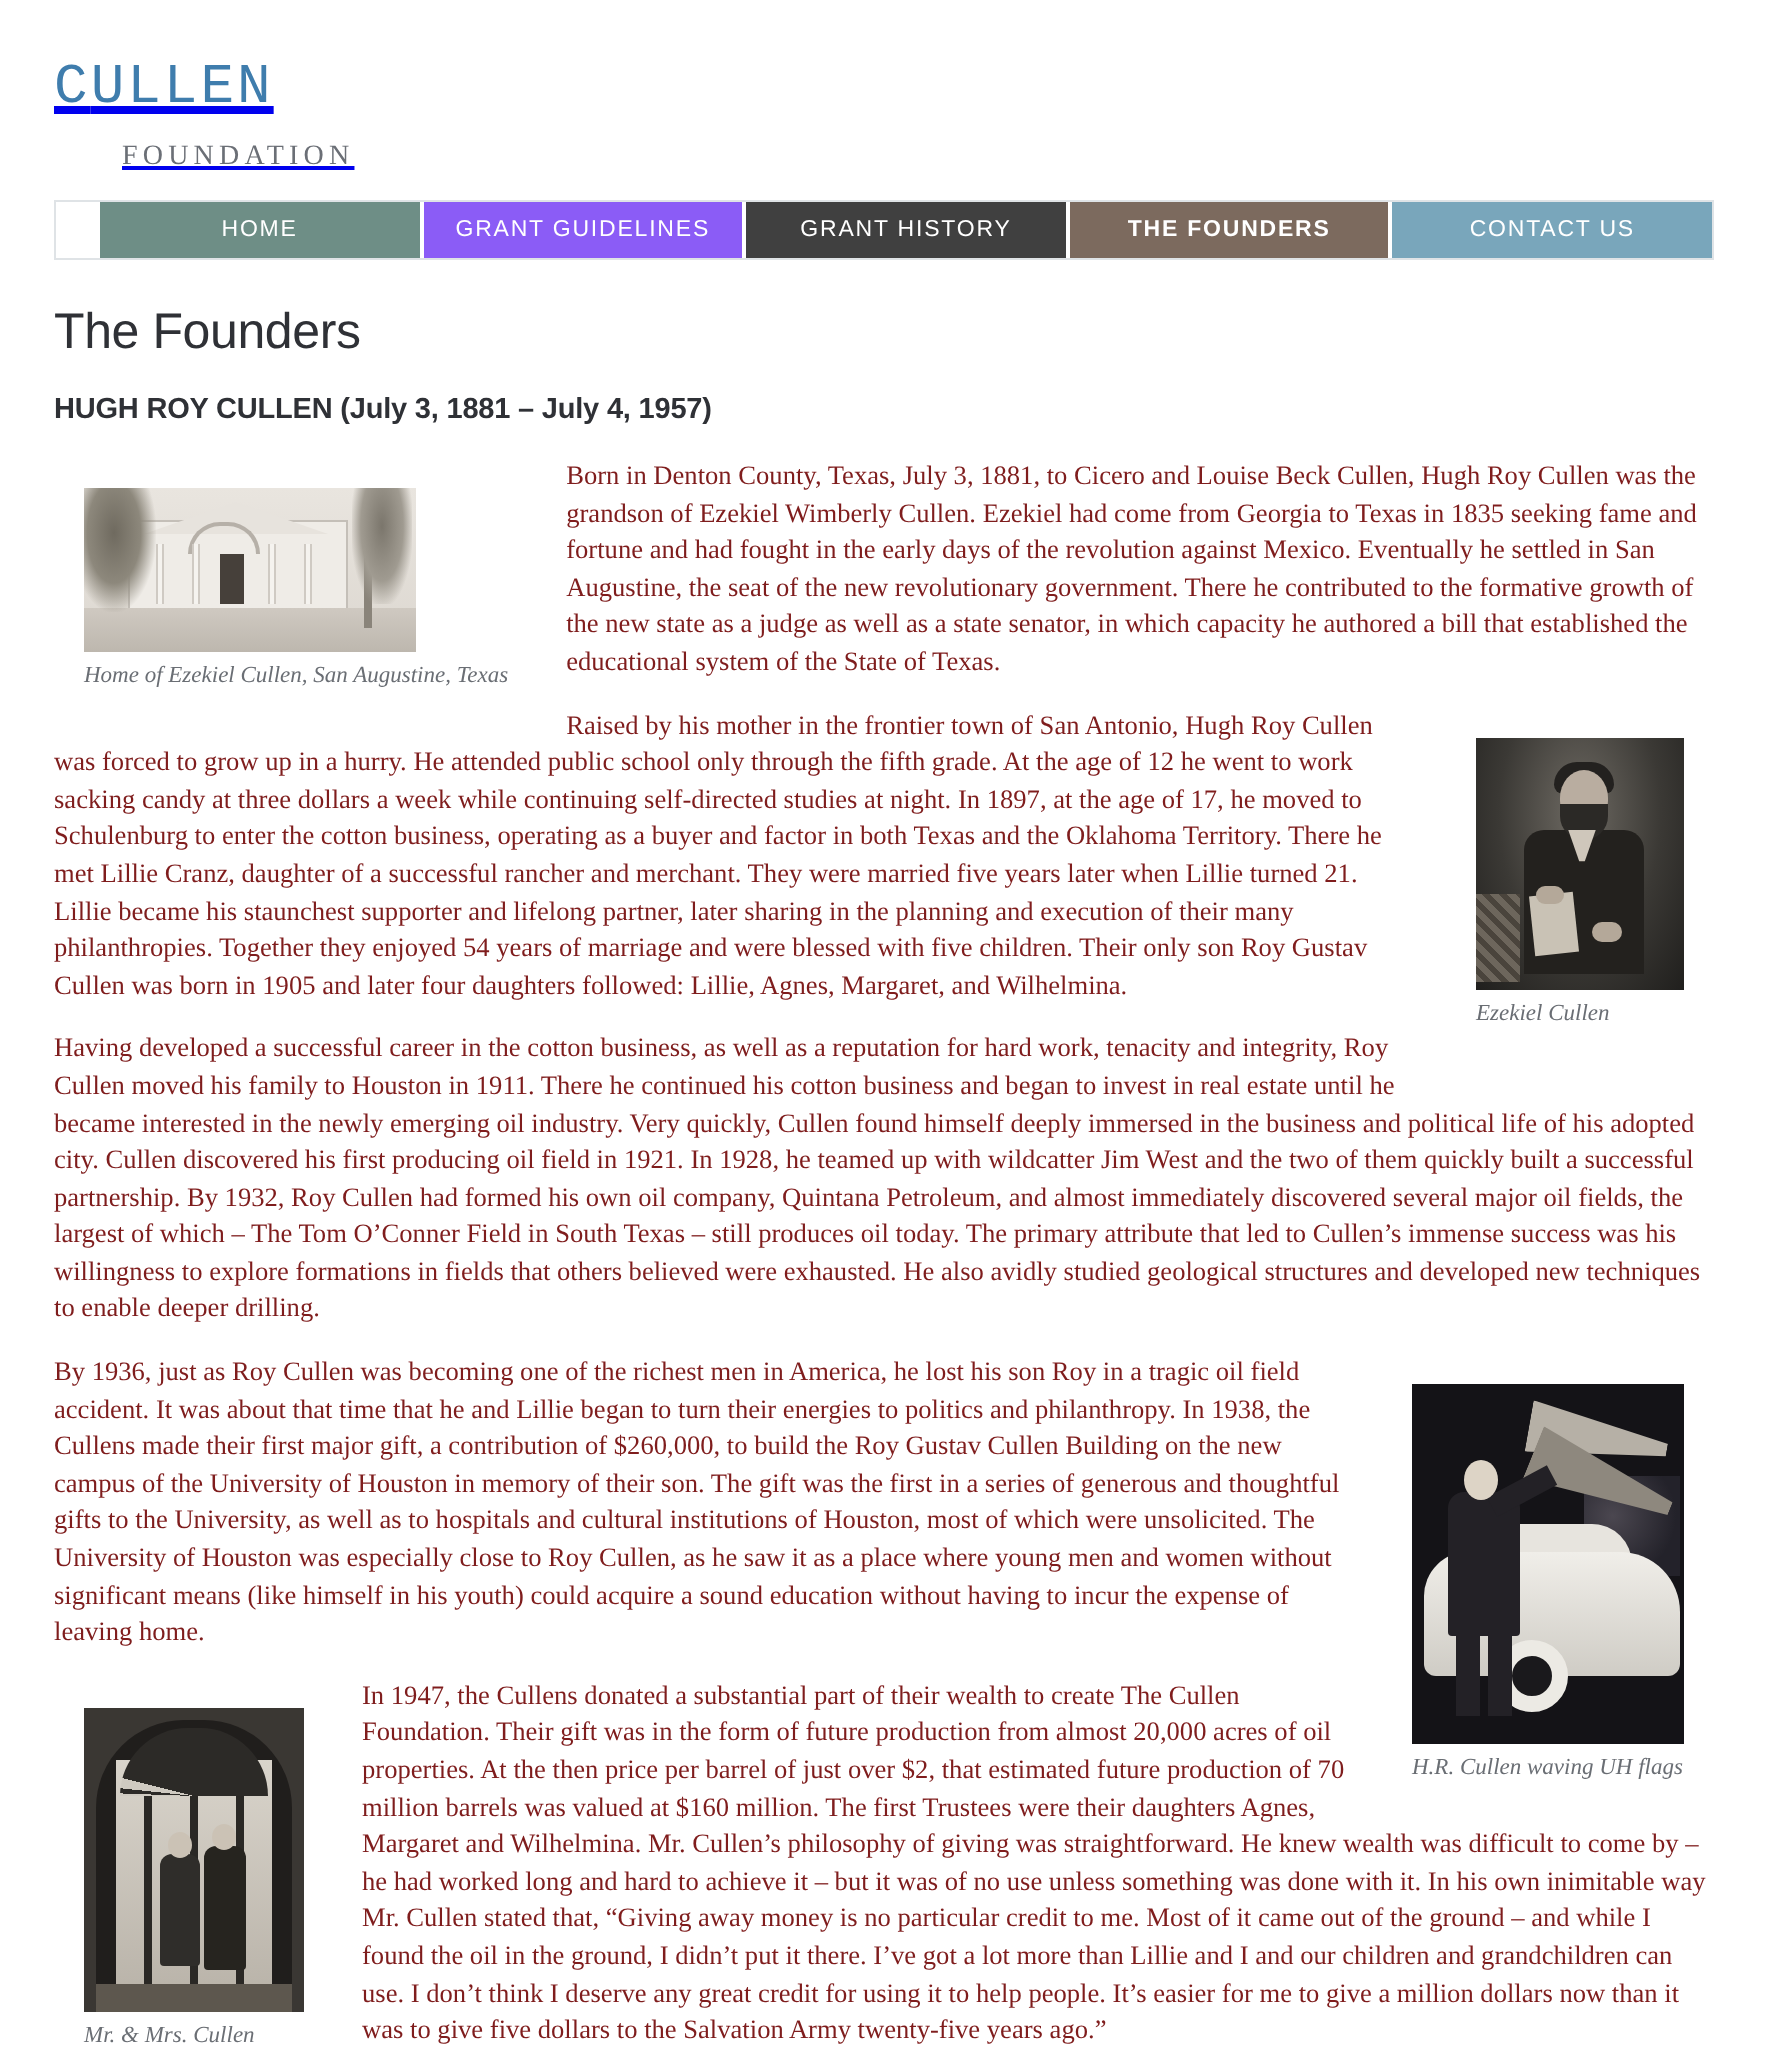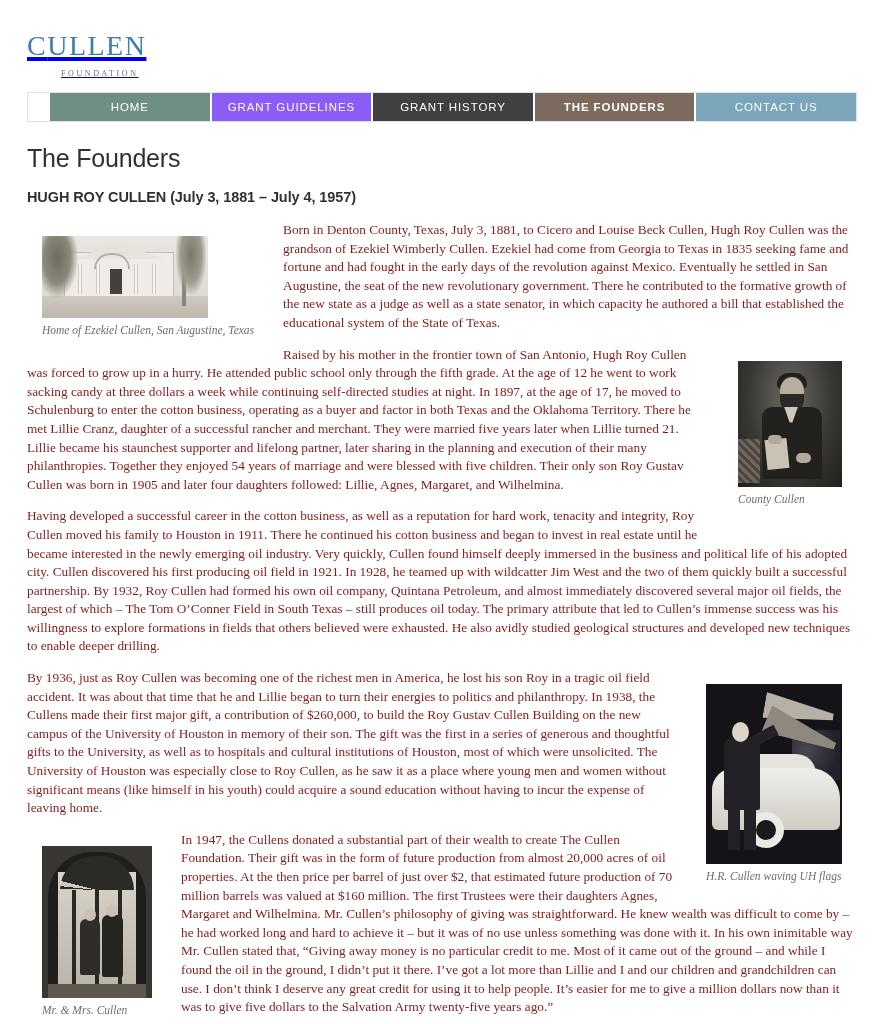--- a/index.html
+++ b/index.html
@@ -25,35 +25,35 @@
   
   .site-header {
     padding: 22px 0 0 27px;
   }
   .logo {
     line-height: 1;
     user-select: none;
   }
   .logo-main {
     display: block;
-    font-family: Liberation Serif, serif;
+    font-family: Liberation Mono, monospace;
     font-size: 40px;
     letter-spacing: 1.5px;
     color: #3f7dad;
     font-variant: small-caps;
     text-transform: lowercase;
     font-weight: 400;
   }
   .logo-main::first-letter { font-size: 1em; }
   .logo-sub {
     display: block;
     margin-top: 4px;
     margin-left: 34px;
     font-family: "Liberation Serif", "DejaVu Serif", serif;
-    font-size: 12px;
+    font-size: 20px;
     letter-spacing: 2.6px;
     color: #6b6f76;
     font-variant: small-caps;
     text-transform: lowercase;
   }
 
   
   .nav {
     margin: 14px 0 0 27px;
     width: 830px;
@@ -381,21 +381,21 @@
         <div class="chair"></div>
         <div class="body"></div>
         <div class="hair"></div>
         <div class="head"></div>
         <div class="beard"></div>
         <div class="shirt"></div>
         <div class="book"></div>
         <div class="hand1"></div>
         <div class="hand2"></div>
       </div>
-      <figcaption>County Cullen</figcaption>
+      <figcaption>Ezekiel Cullen</figcaption>
     </figure>
 
     <p class="body-text">Raised by his mother in the frontier town of San Antonio, Hugh Roy Cullen was forced to grow up in a hurry. He attended public school only through the fifth grade. At the age of 12 he went to work sacking candy at three dollars a week while continuing self-directed studies at night. In 1897, at the age of 17, he moved to Schulenburg to enter the cotton business, operating as a buyer and factor in both Texas and the Oklahoma Territory. There he met Lillie Cranz, daughter of a successful rancher and merchant. They were married five years later when Lillie turned 21. Lillie became his staunchest supporter and lifelong partner, later sharing in the planning and execution of their many philanthropies. Together they enjoyed 54 years of marriage and were blessed with five children. Their only son Roy Gustav Cullen was born in 1905 and later four daughters followed: Lillie, Agnes, Margaret, and Wilhelmina.</p>
 
 
     <p class="body-text">Having developed a successful career in the cotton business, as well as a reputation for hard work, tenacity and integrity, Roy Cullen moved his family to Houston in 1911. There he continued his cotton business and began to invest in real estate until he became interested in the newly emerging oil industry. Very quickly, Cullen found himself deeply immersed in the business and political life of his adopted city. Cullen discovered his first producing oil field in 1921. In 1928, he teamed up with wildcatter Jim West and the two of them quickly built a successful partnership. By 1932, Roy Cullen had formed his own oil company, Quintana Petroleum, and almost immediately discovered several major oil fields, the largest of which – The Tom O’Conner Field in South Texas – still produces oil today. The primary attribute that led to Cullen’s immense success was his willingness to explore formations in fields that others believed were exhausted. He also avidly studied geological structures and developed new techniques to enable deeper drilling.</p>
 
     <figure class="fig-right">
       <div class="photo ph-flags">
         <div class="night"></div>

